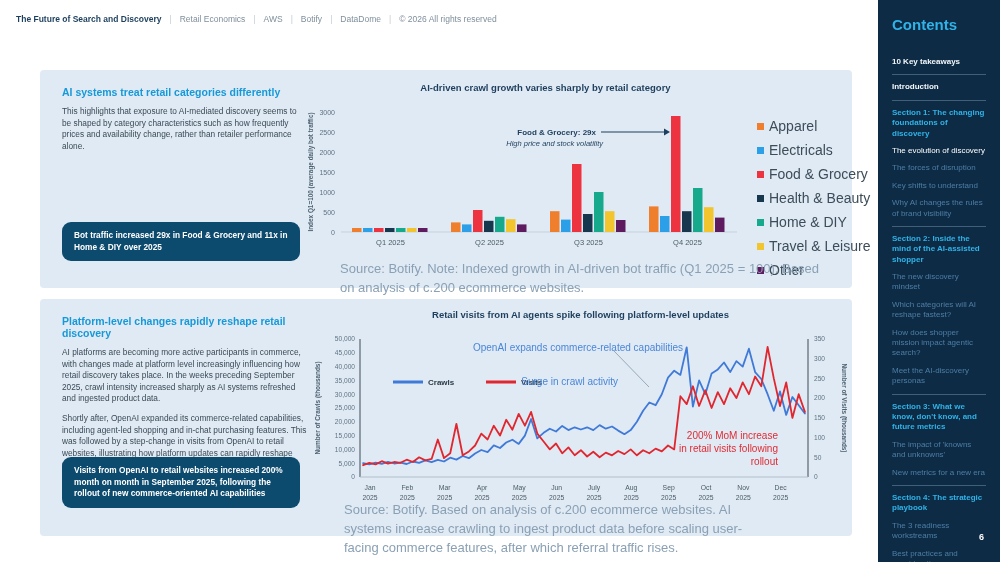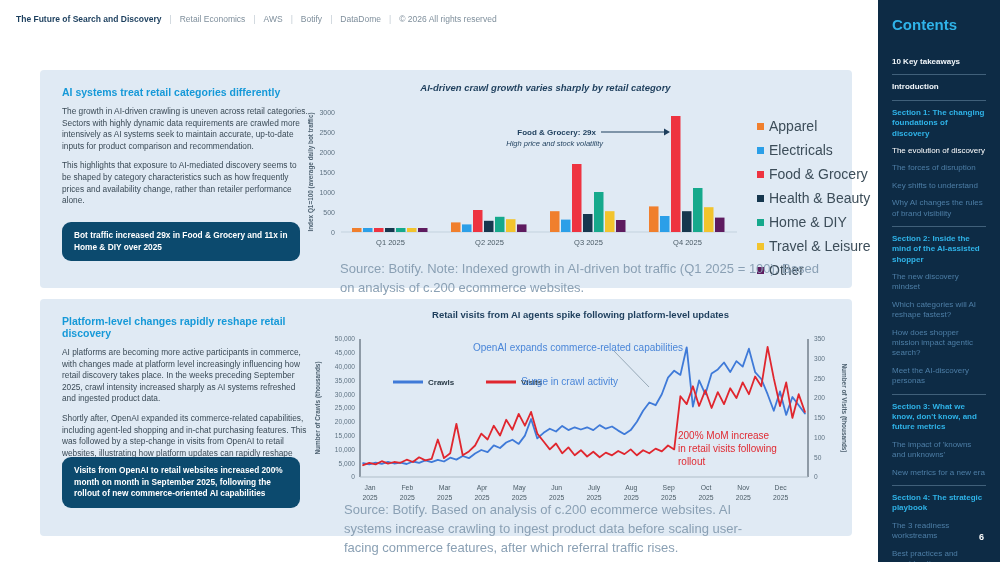--- a/index.html
+++ b/index.html
@@ -20,21 +20,21 @@
   .col p  { font-size:8.3px; line-height:1.4; color:#3a4a56; margin-bottom:8px; }
   .callout { position:absolute; left:22px; background:#0c4a6e; border-radius:9px; color:#fff;
              font-weight:bold; font-size:8.3px; line-height:1.4; padding:8px 12px; width:238px; }
   .co1 { top:152px; } .co2 { top:158px; }
 
   
   .chartwrap { position:absolute; }
   .cw1 { left:265px; top:12px; width:540px; height:200px; }
   .cw2 { left:268px; top:10px; width:545px; height:224px; }
   .ctitle { font-size:9.5px; font-weight:bold; color:#1d3e5c; text-align:center; }
-  .cw1 .ctitle { width:445px; padding-left:36px;font-style:italic; }
+  .cw1 .ctitle { width:445px; padding-left:36px; }
   .cw2 .ctitle { width:493px; padding-left:52px; }
   .source { position:absolute; font-size:13px; color:#8aa0b4; line-height:1.45; }
   .s1 { left:35px; top:178px; width:480px; }
   .s2 { left:36px; top:192px; width:420px; }
 
   svg { position:absolute; left:0; top:20px; }
   svg text { font-family:"Liberation Sans", sans-serif; }
   .ax  { font-size:7px;  fill:#5f7383; }
   .axs { font-size:6.6px; fill:#5f7383; }
   .cat { font-size:7.5px; fill:#4a5b66; }
@@ -46,21 +46,21 @@
 
   
   .legend { position:absolute; left:452px; top:36px; list-style:none; }
   .legend li { display:flex; align-items:center; margin-bottom:8px; font-size:14px; color:#3c4d59; white-space:nowrap; }
   .legend .sw { width:7px; height:7px; margin-right:5px; flex:none; }
 
   
   .ann { position:absolute; font-size:10px; line-height:1.3; }
   .ann-openai { left:150px; top:32px; width:240px; text-align:center; color:#4a86d8; }
   .ann-surge  { left:192px; top:66px; width:118px; text-align:right; color:#4a86d8; }
-  .ann-red    { left:370px; top:120px; width:100px; text-align:left; color:#e02b33; }
+  .ann-red    { left:370px; top:120px; width:100px; text-align:right; color:#e02b33; }
 
   
   .sidebar { position:absolute; right:0; top:0; width:122px; height:562px; background:#0d2b45; padding:16px 14px 0 14px; }
   .sb-title { font-size:15px; font-weight:bold; color:#2fb3e8; margin-bottom:24px; }
   .sb-hr { border-top:1px solid rgba(160,195,220,.35); margin:10px 0; }
   #toc > div { margin:7px 0; font-size:8px; line-height:1.3; cursor:pointer; }
   .sb-top     { color:#f2f7fb; font-weight:bold; }
   .sb-section { color:#2fb3e8; font-weight:bold; }
   .sb-item    { color:#4d7ea6; }
   .sb-active  { color:#ffffff; }
@@ -71,21 +71,20 @@
 
 <div class="page">
 
   <div class="topbar">
     <span class="tb-title">The Future of Search and Discovery</span><span><span class="tb-item">Retail Economics</span><span class="tb-item">AWS</span><span class="tb-item">Botify</span><span class="tb-item">DataDome</span></span><span class="tb-copy">© 2026 All rights reserved</span>
   </div>
 
   <section class="panel p1">
     <div class="col">
       <h3>AI systems treat retail categories differently</h3>
-      <p>The growth in AI-driven crawling is uneven across retail categories. Sectors with highly dynamic data requirements are crawled more intensively as AI systems seek to maintain accurate, up-to-date inputs for product comparison and recommendation.</p>
       <p>This highlights that exposure to AI-mediated discovery seems to be shaped by category characteristics such as how frequently prices and availability change, rather than retailer performance alone.</p>
     </div>
     <div class="callout co1">Bot traffic increased 29x in Food &amp; Grocery and 11x in Home &amp; DIY over 2025</div>
 
     <div class="chartwrap cw1">
       <div class="ctitle">AI-driven crawl growth varies sharply by retail category</div>
       <svg id="barSvg" width="445" height="152" viewBox="0 0 445 152">
           <text x="30" y="132.5" text-anchor="end" class="ax">0</text>
           <text x="30" y="112.5" text-anchor="end" class="ax">500</text>
           <text x="30" y="92.5" text-anchor="end" class="ax">1000</text>

